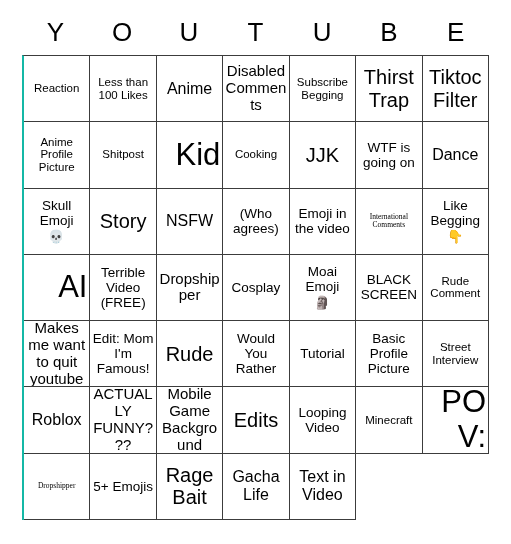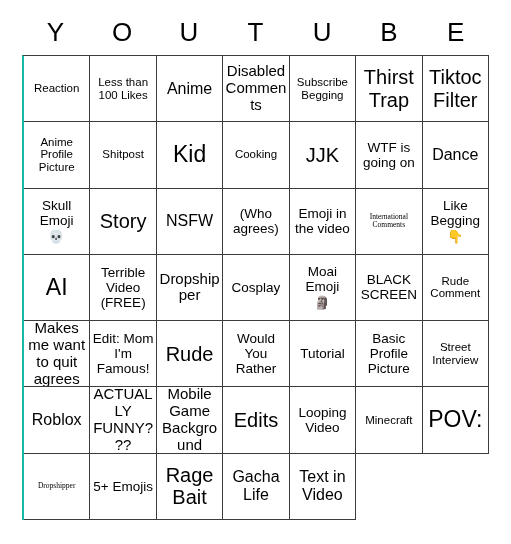--- a/index.html
+++ b/index.html
@@ -71,21 +71,21 @@
     word-break: break-word;
     hyphens: none;
   }
   
   .fs-xxs .cell-text { font-size: 7.5px; font-family: Liberation Serif, serif; }
   .fs-xs  .cell-text { font-size: 15px; }
   .fs-s   .cell-text { font-size: 11.5px; }
   .fs-m   .cell-text { font-size: 13.5px; }
   .fs-l   .cell-text { font-size: 16px; }
   .fs-xl  .cell-text { font-size: 20px; }
-  .fs-xxl .cell-text { font-size: 23px; }
+  .fs-xxl .cell-text { font-size: 31px; text-align: right; }
 
   .emoji {
     display: block;
     font-size: 13px;
     line-height: 1.2;
     margin-top: 1px;
   }
   .blank-line {
     display: block;
     width: 74%;
@@ -186,21 +186,21 @@
       <div class="cell fs-m">
         <div class="cell-text"><span>Moai Emoji</span><span class="emoji">🗿</span></div>
       </div>
       <div class="cell fs-m">
         <div class="cell-text"><span>BLACK SCREEN</span></div>
       </div>
       <div class="cell fs-s">
         <div class="cell-text"><span>Rude Comment</span></div>
       </div>
       <div class="cell fs-xs">
-        <div class="cell-text"><span>Makes me want to quit agrees</span></div>
+        <div class="cell-text"><span>Makes me want to quit youtube</span></div>
       </div>
       <div class="cell fs-m">
         <div class="cell-text"><span>Edit: Mom I'm Famous!</span></div>
       </div>
       <div class="cell fs-xl">
         <div class="cell-text"><span>Rude</span></div>
       </div>
       <div class="cell fs-m">
         <div class="cell-text"><span>Would You Rather</span></div>
       </div>

